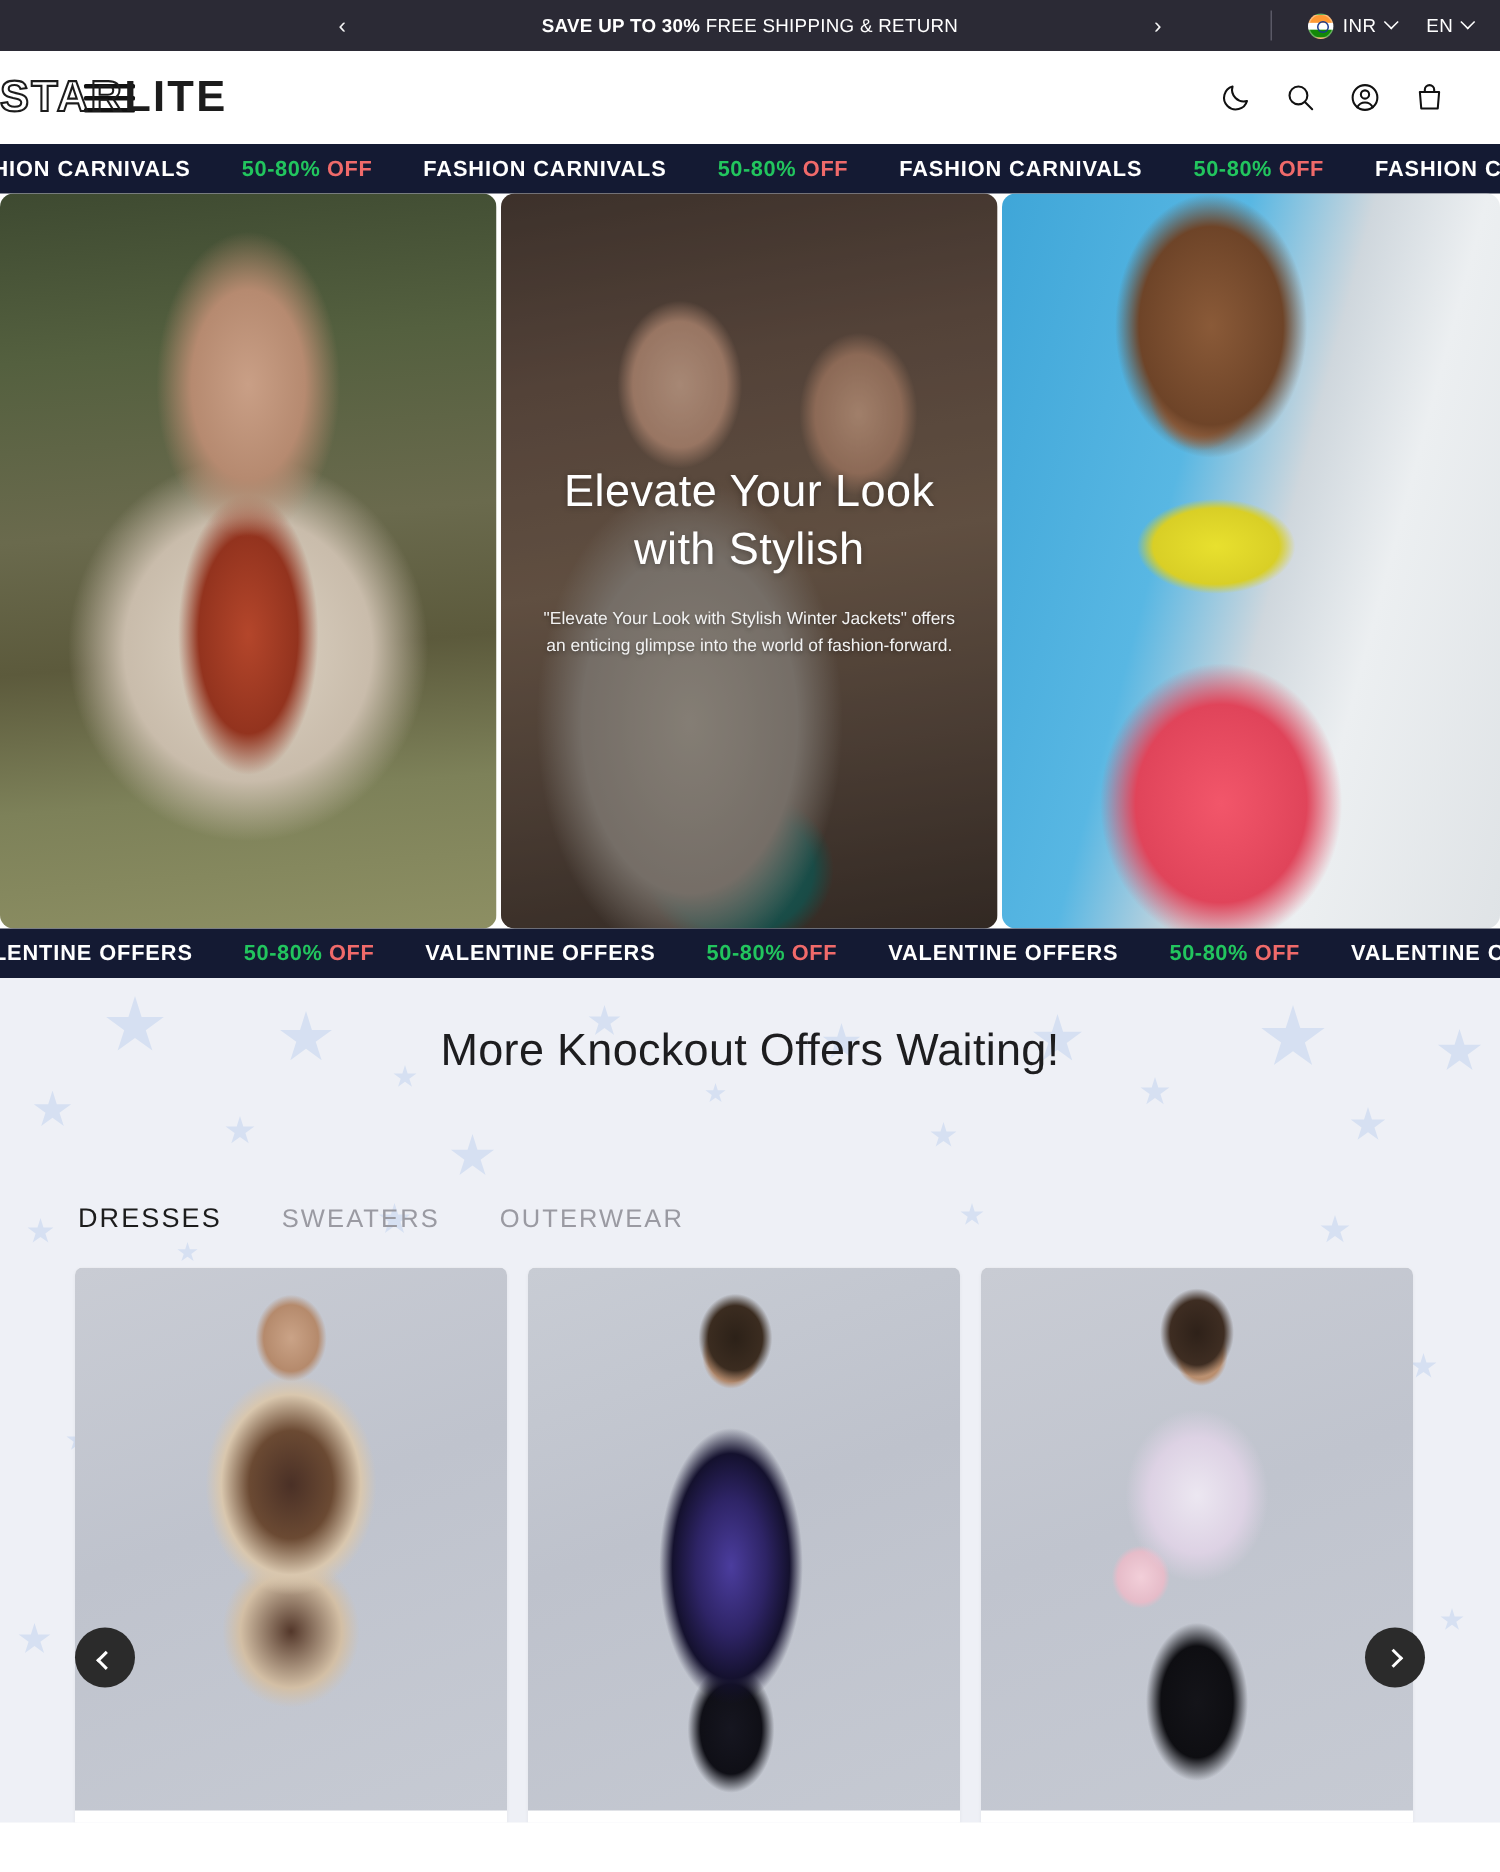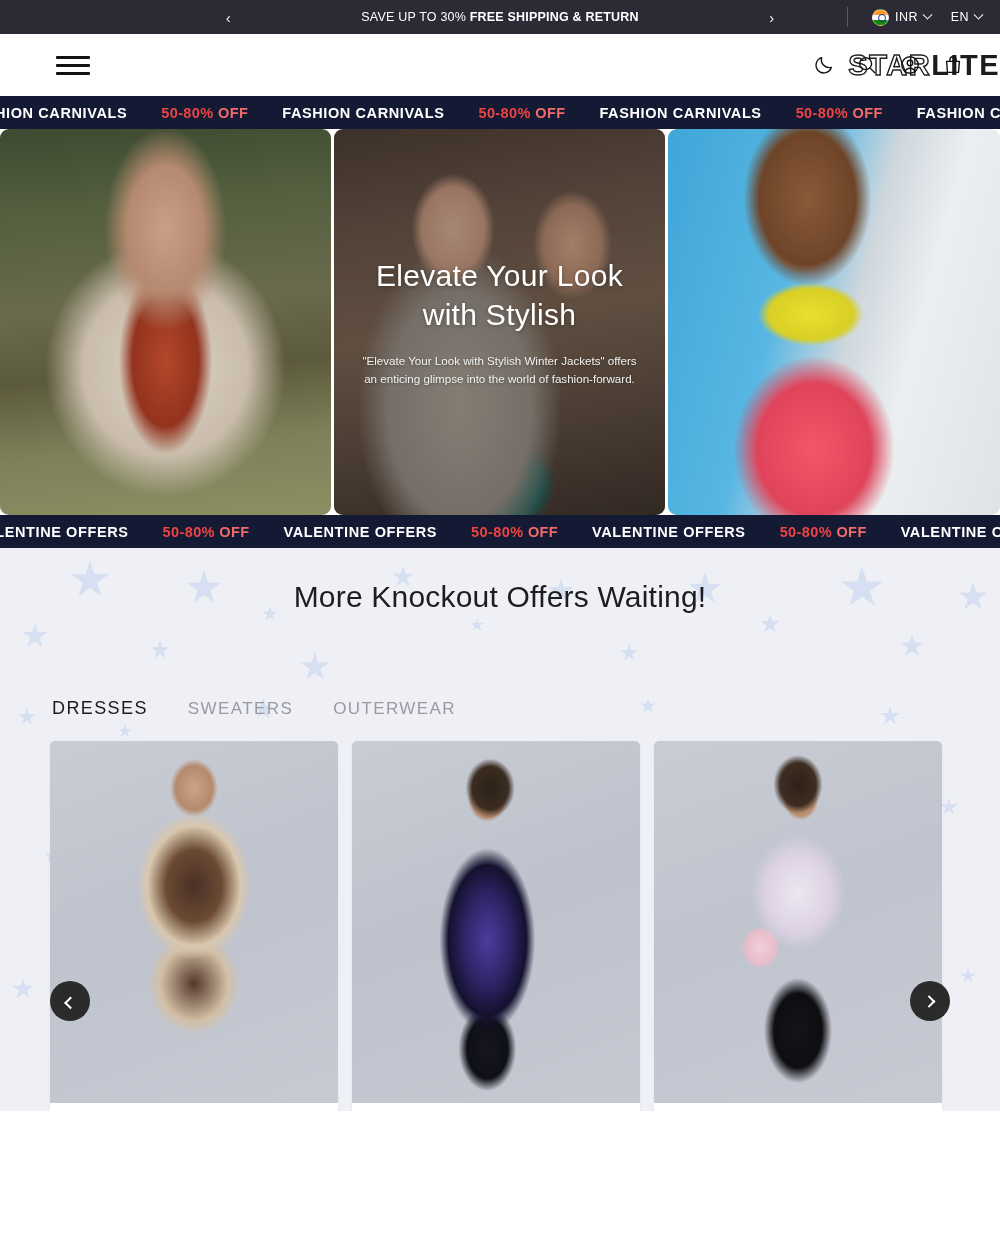--- a/index.html
+++ b/index.html
@@ -20,22 +20,22 @@
     display:flex; align-items:center; justify-content:center; gap:0;
   }
   .announce-arrow {
     width:26px; height:26px; display:flex; align-items:center; justify-content:center;
     color:#ffffff; font-size:15px; cursor:pointer; line-height:1; opacity:.95;
   }
   .announce-msg {
     font-size:12.5px; letter-spacing:.2px; white-space:nowrap;
     padding:0 120px;
   }
-  .announce-msg b { font-weight:normal; }
-  .announce-msg span.light { font-weight:700; }
+  .announce-msg b { font-weight:bold; }
+  .announce-msg span.light { font-weight:400; }
   .announce-right {
     position:absolute; right:18px; top:0; bottom:0;
     display:flex; align-items:center; gap:20px;
   }
   .announce-sep {
     width:1px; height:20px; background:#5a5966; margin-right:4px;
   }
   .sel {
     display:flex; align-items:center; gap:6px; font-size:12.5px;
     font-weight:normal; cursor:pointer; letter-spacing:.4px;
@@ -58,21 +58,21 @@
   }
 
   
   .header {
     height:62px; background:#fff; display:flex; align-items:center;
     padding:0 28px; position:relative;
   }
   .burger { width:34px; cursor:pointer; display:flex; flex-direction:column; gap:5px; margin-left:28px;}
   .burger i { display:block; height:3px; background:#111; border-radius:1px; }
   .logo {
-    position:absolute; left:0; right:0; text-align:right;
+    position:absolute; left:0; right:0; text-align:left;
     font-size:29px; font-weight:bold; letter-spacing:1.5px;
     pointer-events:none; line-height:1;
   }
   .logo .outline {
     color:transparent;
     -webkit-text-stroke:1.4px #1c1c1c;
   }
   .logo .solid { color:#1c1c1c; }
   .hicons {
     position:absolute; right:36px; display:flex; align-items:center; gap:21px;
@@ -83,25 +83,25 @@
   .marquee {
     height:33px; background:#141a33; overflow:hidden; position:relative;
     display:flex; align-items:center;
   }
   .mq-track { display:flex; align-items:center; white-space:nowrap; }
   .mq-item {
     font-size:14.5px; font-weight:bold; letter-spacing:.6px;
     padding:0 17px; color:#ffffff;
   }
   .mq-off { font-size:14.5px; font-weight:bold; letter-spacing:.4px; padding:0 17px;}
-  .mq-off .num { color:#ef4444;margin-top:14px; }
+  .mq-off .num { color:#22c55e;margin-top:14px; }
   .mq-off .txt { color:#f06a6a; }
 
   
-  .hero { height:386px; display:flex; gap:3px; background:#fff; }
+  .hero { height:490px; display:flex; gap:3px; background:#fff; }
   .hslide { position:relative; overflow:hidden; border-radius:9px; }
   .hslide.a { width:332px; }
   .hslide.b { width:332px; }
   .hslide.c { width:333px; }
   .hero-overlay {
     position:absolute; inset:0; background:rgba(30,28,28,.30);
     display:flex; flex-direction:column; align-items:center; justify-content:center;
     padding:0 22px; text-align:center;
   }
   .hero-title {

